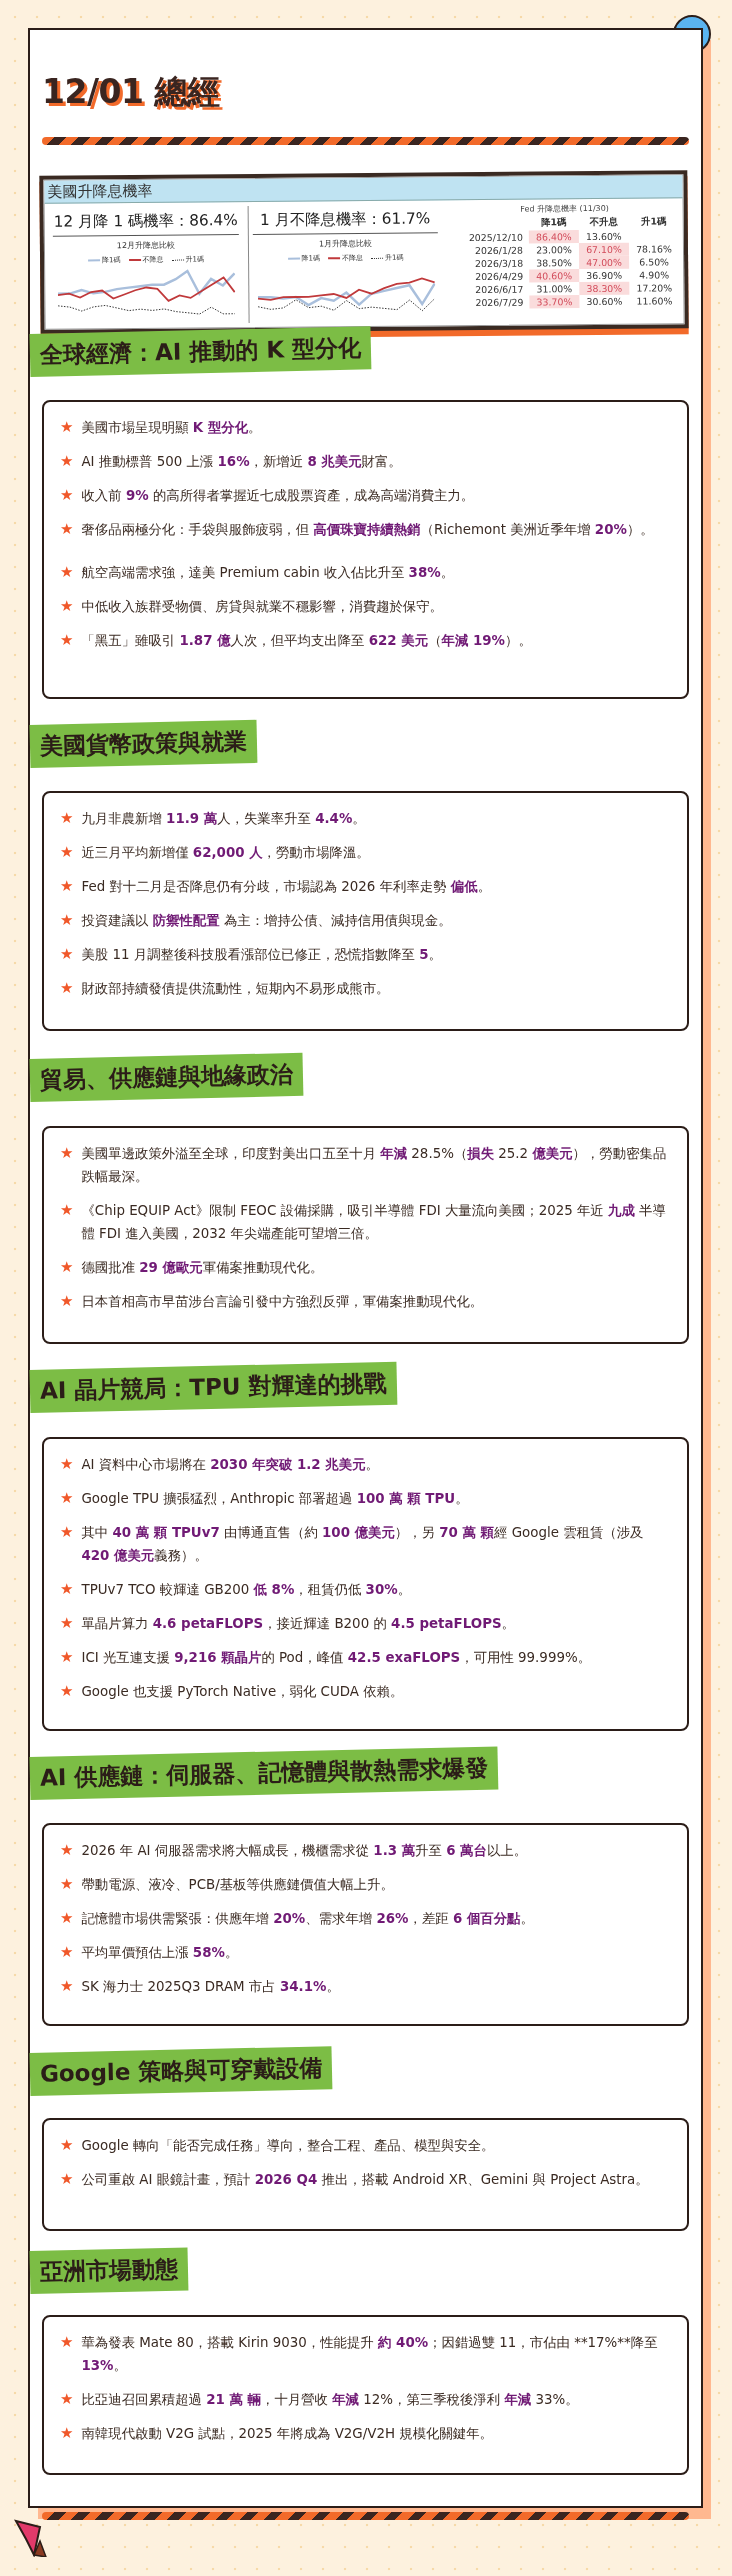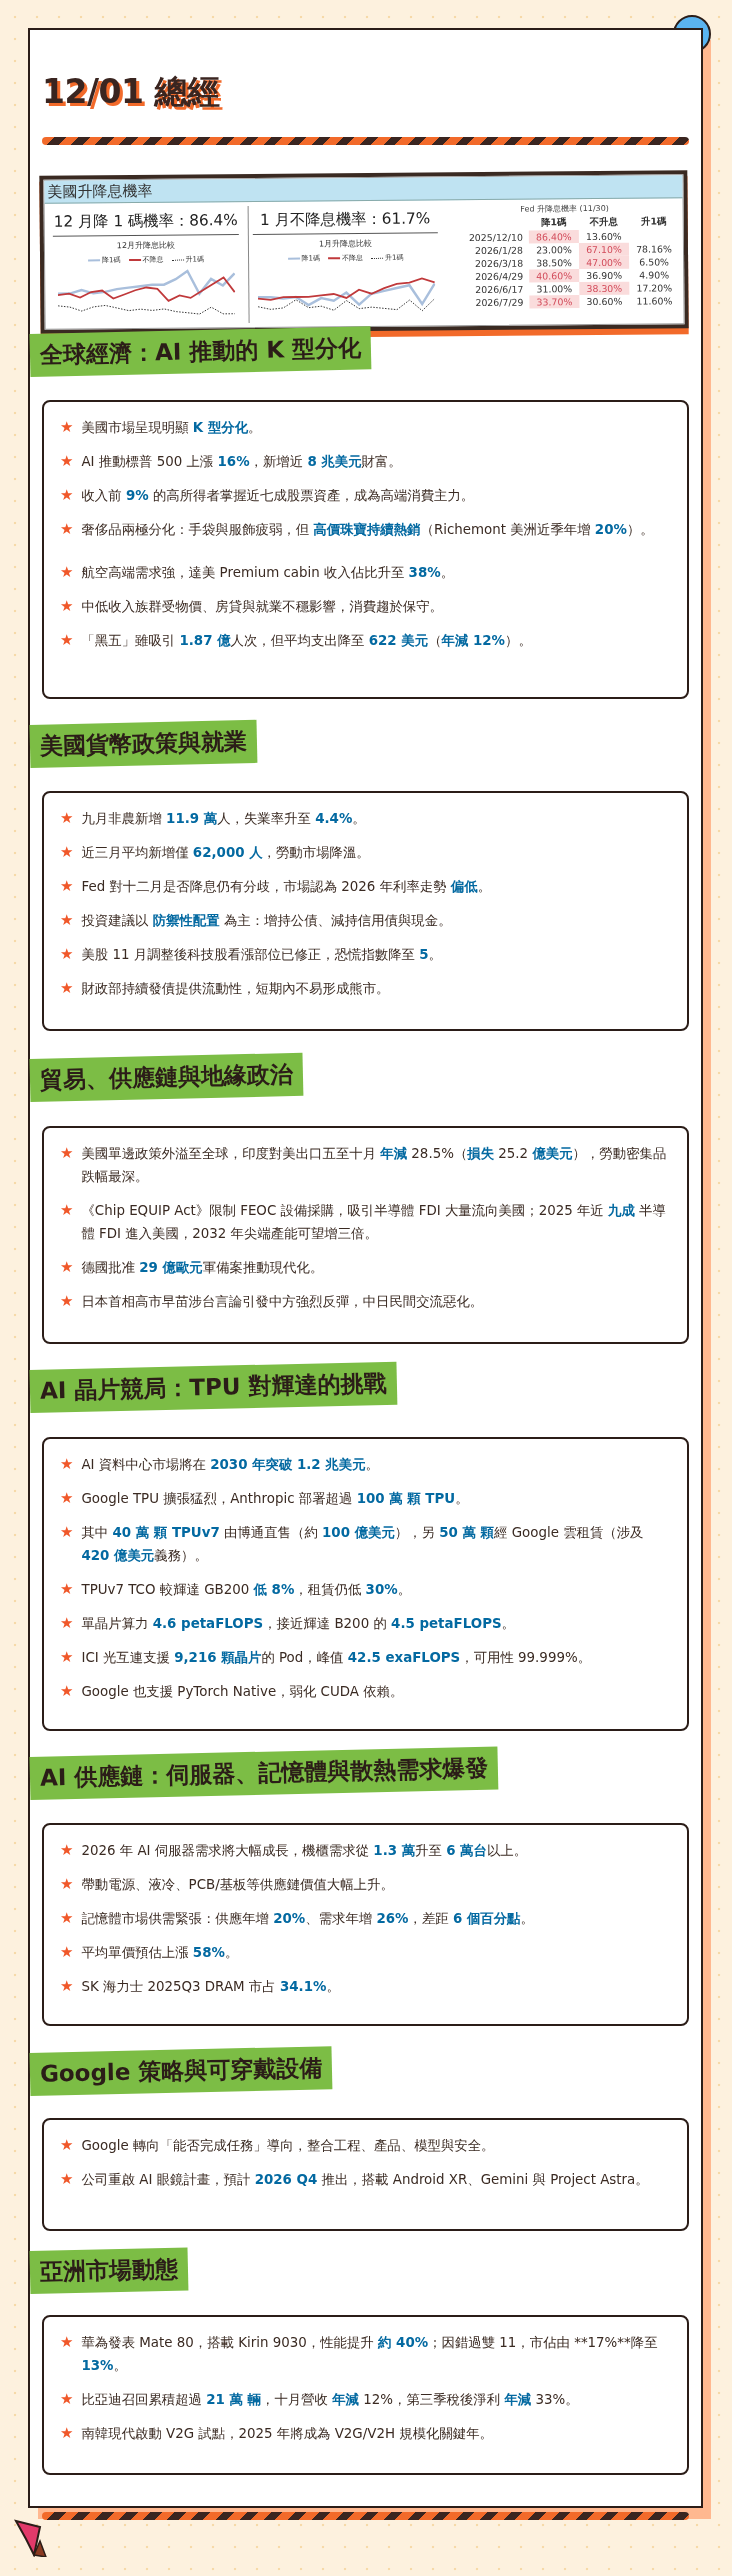--- a/index.html
+++ b/index.html
@@ -81,21 +81,21 @@
     white-space: nowrap;
   }
   .box {
     position: absolute; left: 12px; width: 647px;
     border: 2px solid #2b1d18; border-radius: 8px; background: #fff;
     padding: 14px 16px 12px 16px;
   }
   .item { display: flex; font-size: 13.4px; line-height: 23px; margin-bottom: 11px; color: #3a2a22; }
   .item:last-child { margin-bottom: 0; }
   .item .star { color: #f0582a; font-size: 15px; margin-right: 8px; flex: 0 0 auto; line-height: 23px; }
-  .item .txt b { font-weight: bold; color: #0369a1; text-align: center; }
+  .item .txt b { font-weight: bold; color: #701a75; text-align: center; }
   .item.gap { margin-top: 20px; }
 </style>
 </head>
 <body>
 
 <div class="shadow-card"></div>
 <div class="blue-dot"></div>
 <svg class="star-deco" viewBox="0 0 36 40">
   <polygon points="2,4 26,10 20,38 12,22" fill="#e23a6a" stroke="#2b1d18" stroke-width="2"></polygon>
   <polygon points="20,38 32,40 26,24" fill="#8a3a22" stroke="#2b1d18" stroke-width="1.5"></polygon>
@@ -233,21 +233,21 @@
         <div class="item gap">
           <span class="star">★</span>
           <span class="txt">航空高端需求強，達美 Premium cabin 收入佔比升至 <b>38%</b>。</span>
         </div>
         <div class="item">
           <span class="star">★</span>
           <span class="txt">中低收入族群受物價、房貸與就業不穩影響，消費趨於保守。</span>
         </div>
         <div class="item">
           <span class="star">★</span>
-          <span class="txt">「黑五」雖吸引 <b>1.87 億</b>人次，但平均支出降至 <b>622 美元</b>（<b>年減 12%</b>）。</span>
+          <span class="txt">「黑五」雖吸引 <b>1.87 億</b>人次，但平均支出降至 <b>622 美元</b>（<b>年減 19%</b>）。</span>
         </div>
       </div>
       <div class="section-title" style="top: 695px;">美國貨幣政策與就業</div>
       <div class="box" style="top: 761px; height: 240px;">
         <div class="item">
           <span class="star">★</span>
           <span class="txt">九月非農新增 <b>11.9 萬</b>人，失業率升至 <b>4.4%</b>。</span>
         </div>
         <div class="item">
           <span class="star">★</span>
@@ -279,36 +279,36 @@
         <div class="item">
           <span class="star">★</span>
           <span class="txt">《Chip EQUIP Act》限制 FEOC 設備採購，吸引半導體 FDI 大量流向美國；2025 年近 <b>九成</b> 半導體 FDI 進入美國，2032 年尖端產能可望增三倍。</span>
         </div>
         <div class="item">
           <span class="star">★</span>
           <span class="txt">德國批准 <b>29 億歐元</b>軍備案推動現代化。</span>
         </div>
         <div class="item">
           <span class="star">★</span>
-          <span class="txt">日本首相高市早苗涉台言論引發中方強烈反彈，中日民間交流惡化。</span>
+          <span class="txt">日本首相高市早苗涉台言論引發中方強烈反彈，軍備案推動現代化。</span>
         </div>
       </div>
       <div class="section-title" style="top: 1340px;">AI 晶片競局：TPU 對輝達的挑戰</div>
       <div class="box" style="top: 1407px; height: 294px;">
         <div class="item">
           <span class="star">★</span>
           <span class="txt">AI 資料中心市場將在 <b>2030 年突破 1.2 兆美元</b>。</span>
         </div>
         <div class="item">
           <span class="star">★</span>
           <span class="txt">Google TPU 擴張猛烈，Anthropic 部署超過 <b>100 萬 顆 TPU</b>。</span>
         </div>
         <div class="item">
           <span class="star">★</span>
-          <span class="txt">其中 <b>40 萬 顆 TPUv7</b> 由博通直售（約 <b>100 億美元</b>），另 <b>50 萬 顆</b>經 Google 雲租賃（涉及 <b>420 億美元</b>義務）。</span>
+          <span class="txt">其中 <b>40 萬 顆 TPUv7</b> 由博通直售（約 <b>100 億美元</b>），另 <b>70 萬 顆</b>經 Google 雲租賃（涉及 <b>420 億美元</b>義務）。</span>
         </div>
         <div class="item">
           <span class="star">★</span>
           <span class="txt">TPUv7 TCO 較輝達 GB200 <b>低 8%</b>，租賃仍低 <b>30%</b>。</span>
         </div>
         <div class="item">
           <span class="star">★</span>
           <span class="txt">單晶片算力 <b>4.6 petaFLOPS</b>，接近輝達 B200 的 <b>4.5 petaFLOPS</b>。</span>
         </div>
         <div class="item">

